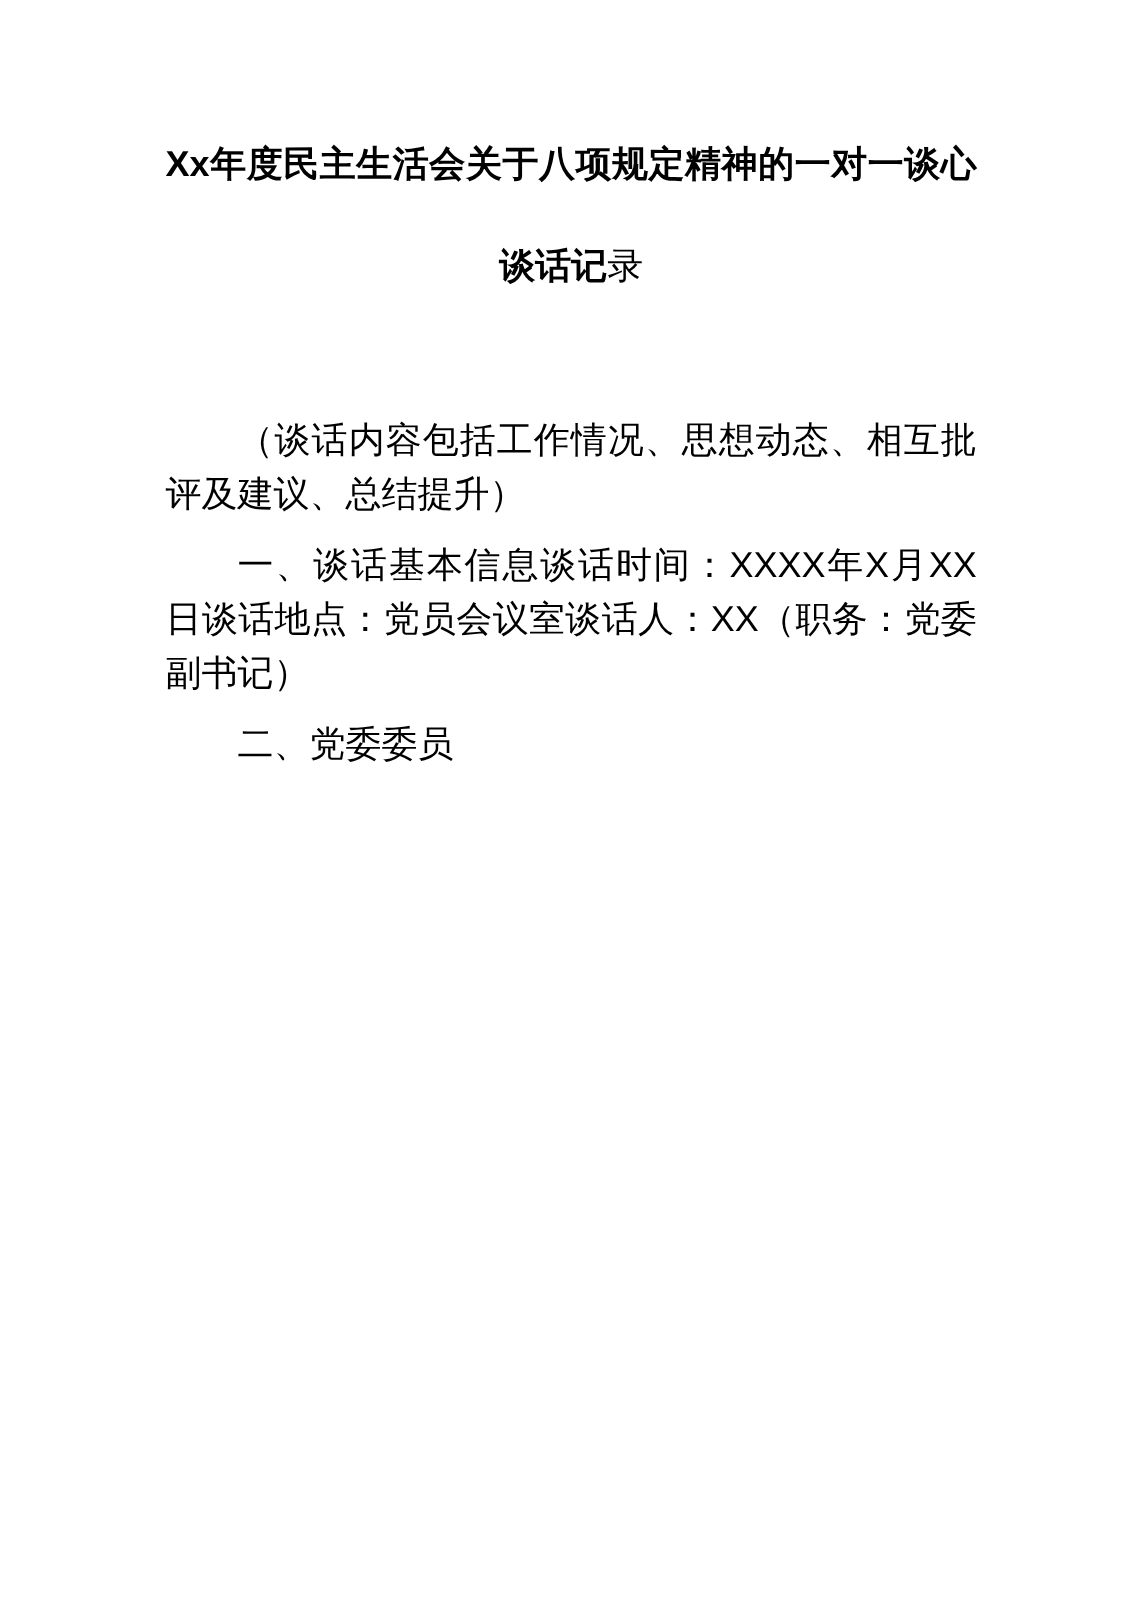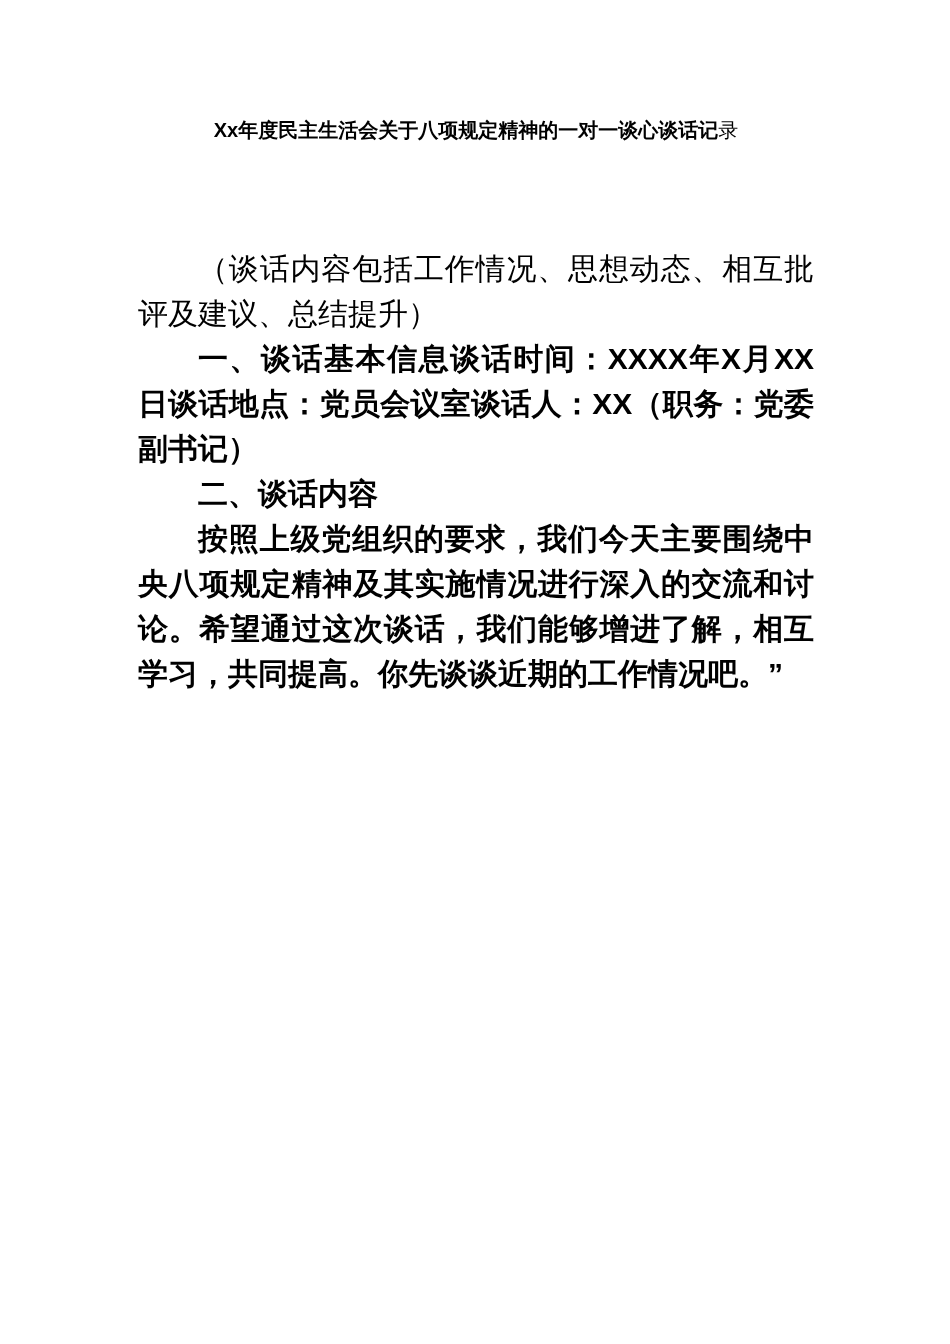--- a/index.html
+++ b/index.html
@@ -27,23 +27,23 @@
 
   .content {
     position: absolute;
     left: 138px;
     top: 0;
     width: 676px;
   }
 
   
   .doc-title {
-    font-size: 20px;
+    font-size: 30px;
     font-weight: bold;
-    line-height: 71px;
+    line-height: 85px;
     text-align: justify;
     text-align-last: center;
     text-justify: inter-ideograph;
     margin: 0;
     padding-top: 95px;
     letter-spacing: 0px;
     word-break: break-all;
   }
   .doc-title .tail {
     font-weight: normal;
@@ -58,35 +58,34 @@
     text-justify: inter-ideograph;
     text-align-last: left;
     margin: 0;
     word-break: break-all;
     white-space: normal;
   }
   .para.indent {
     text-indent: 60px;
   }
   .gap-before-intro { margin-top: 80px; }
-  .gap-sm { margin-top: 0px; font-weight: bold; }
+  .gap-sm { margin-top: 14px; }
 </style>
 </head>
 <body>
 
 <div class="page">
   <div class="content">
 
     <h1 class="doc-title"><span>Xx年度民主生活会关于八项规定精神的一对一谈心谈话记</span><span class="tail">录</span></h1>
 
     <p class="para indent gap-before-intro">（谈话内容包括工作情况、思想动态、相互批评及建议、总结提升）</p>
 
     <p class="para indent gap-sm">一、谈话基本信息谈话时间：XXXX年X月XX日谈话地点：党员会议室谈话人：XX（职务：党委副书记）</p>
 
 
-    <p class="para indent gap-sm">二、谈话内容</p>
+    <p class="para indent gap-sm">二、党委委员</p>
 
 
-    <p class="para indent gap-sm">按照上级党组织的要求，我们今天主要围绕中央八项规定精神及其实施情况进行深入的交流和讨论。希望通过这次谈话，我们能够增进了解，相互学习，共同提高。你先谈谈近期的工作情况吧。”</p>
 
 
   </div>
 </div>
 
 </body></html>

